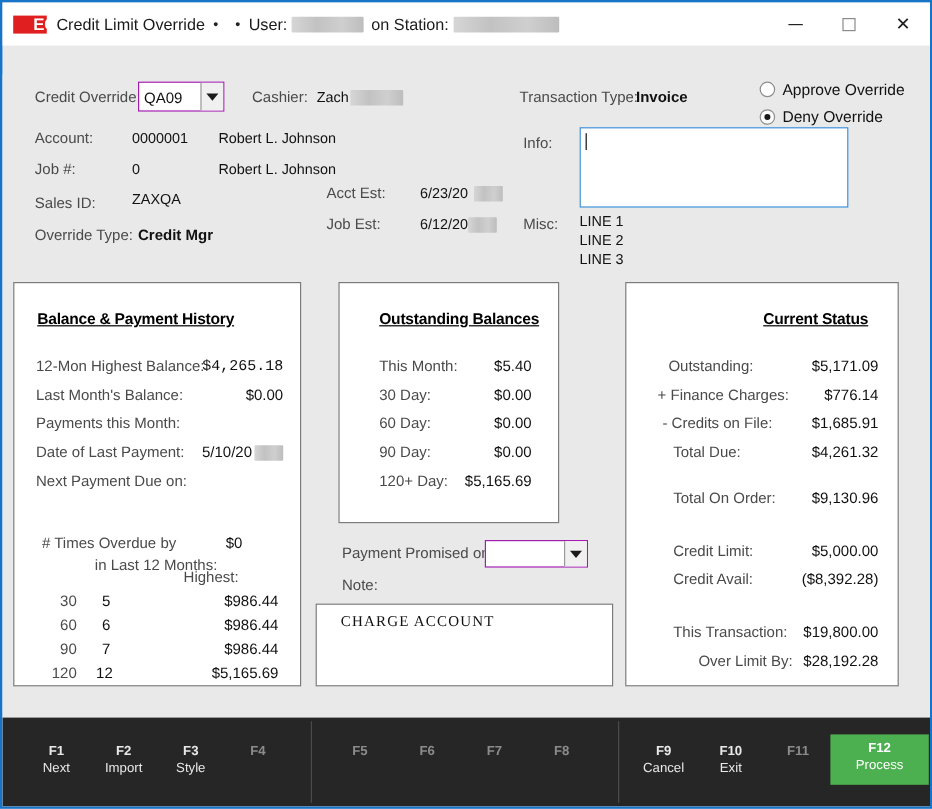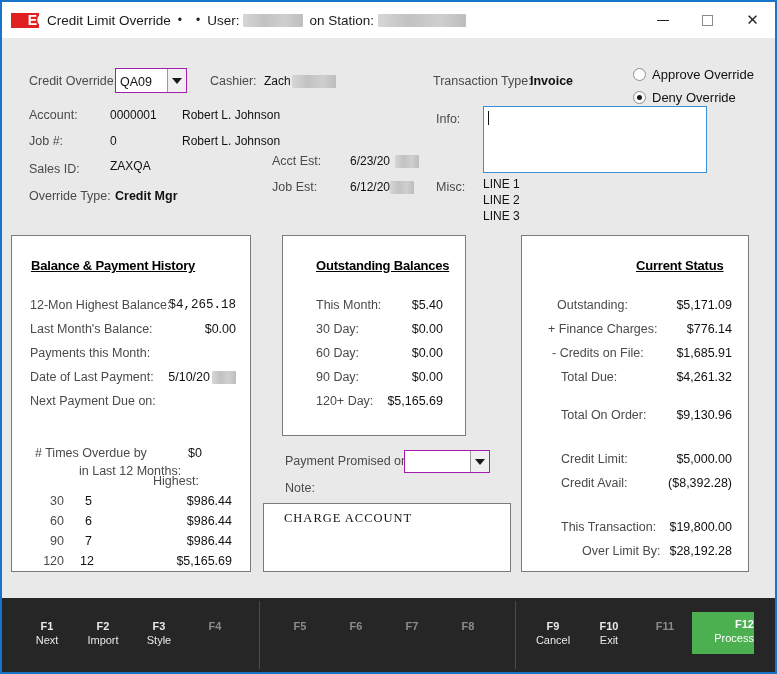--- a/index.html
+++ b/index.html
@@ -221,22 +221,21 @@
     line-height: 14px;
   }
   .fkey.active { color: #e8e8e8; }
   .fkey .fk-num { display: block; font-weight: 600; }
   .fkey .fk-lab { display: block; }
   .fkey.green {
     background: #4caf50;
     color: #ffffff;
     height: 42px;
     padding-top: 5px;
-    width: 62px;
-    text-align: right;
+    width: 82px;
   }
 </style>
 </head>
 <body>
 
 <div id="app">
 
   <div class="titlebar">
     <div class="eci-logo">ECI</div>
     <div class="title-text">

